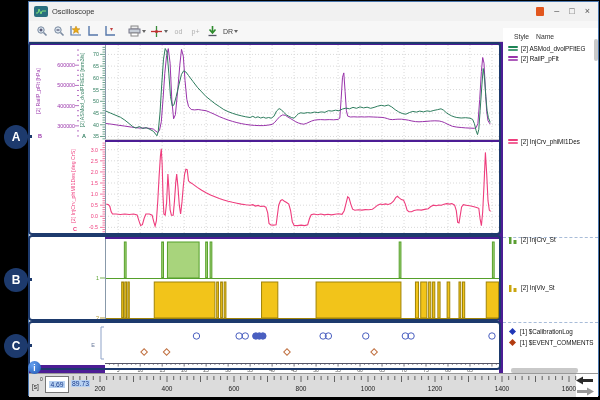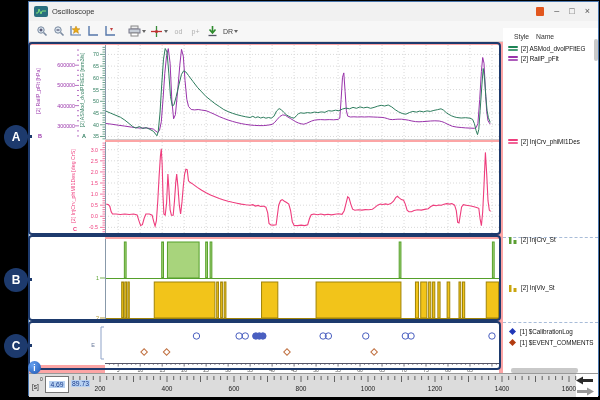--- a/index.html
+++ b/index.html
@@ -1,18 +1,18 @@
 <!DOCTYPE html>
 <html><head>
 <meta charset="utf-8">
 <style>
   html,body{margin:0;padding:0;background:#222;}
   .screen{position:relative;width:600px;height:400px;background:#000;overflow:hidden;
           font-family:"Liberation Sans",sans-serif;}
-  .window{position:absolute;left:28px;top:1px;width:571px;height:395px;background:#fca5a5;
+  .window{position:absolute;left:28px;top:1px;width:571px;height:395px;background:#4c1d95;
           border:1px solid #4a76ad;box-sizing:border-box;}
   
   .titlebar{position:absolute;top:0;left:0;right:0;height:19px;background:#f1f1f1;
             display:flex;align-items:center;padding:0 5px;box-sizing:border-box;}
   .app-icon{width:14px;height:11px;background:#2a6f7f;border-radius:2px;display:flex;
             align-items:center;justify-content:center;}
   .title{font-size:7.5px;color:#333;margin-left:4px;}
   .controls{margin-left:auto;display:flex;align-items:center;gap:10px;padding-right:3px;}
   .badge-ic{width:8px;height:9px;background:#e2571e;border-radius:1px;}
   .ctl{font-size:9px;color:#555;line-height:1;cursor:default;}

